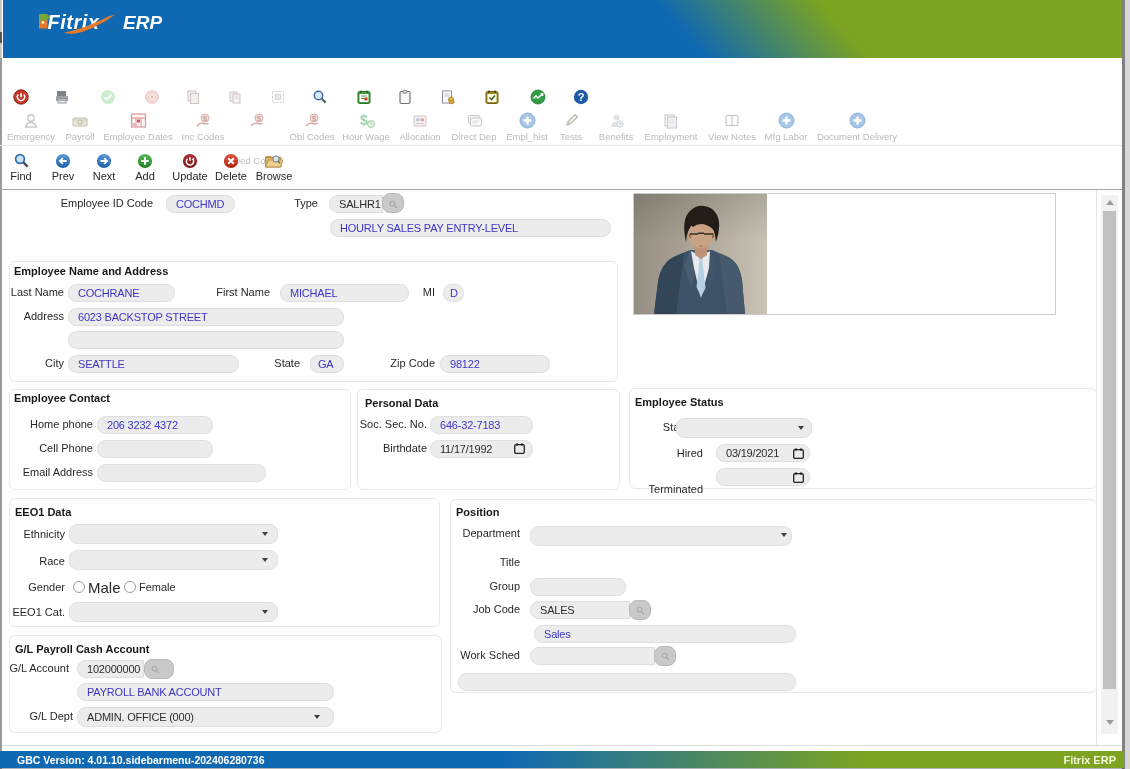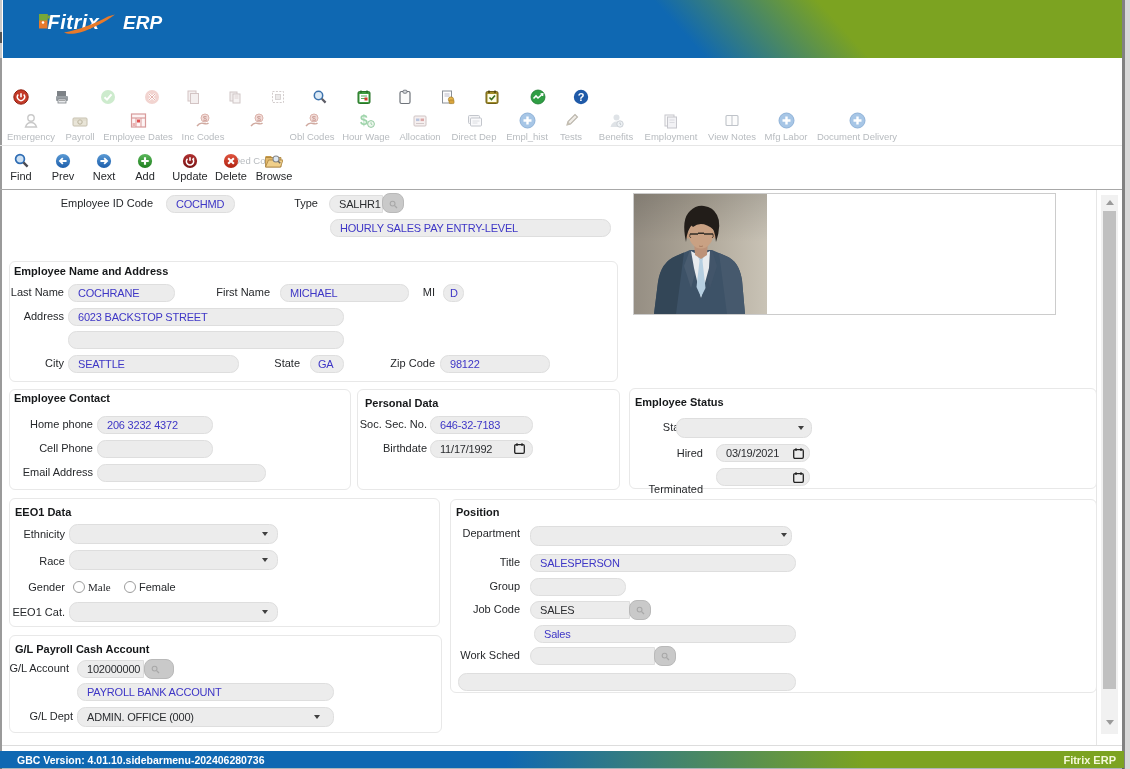--- a/index.html
+++ b/index.html
@@ -406,34 +406,33 @@
   <div class="box" style="left:9px; top:498px; width:431px; height:129px;"></div>
   <div class="bh" style="left:15px; top:506px;">EEO1 Data</div>
   <div class="lbl" style="left:10px; top:526px; width:55px;">Ethnicity</div>
   <div class="inp dk sel" style="left:69px; top:524px; width:209px;"></div>
   <div class="caret" style="left:262px; top:532px;"></div>
   <div class="lbl" style="left:10px; top:553px; width:55px;">Race</div>
   <div class="inp dk sel" style="left:69px; top:550px; width:209px;"></div>
   <div class="caret" style="left:262px; top:558px;"></div>
   <div class="lbl" style="left:10px; top:579px; width:55px;">Gender</div>
   <div class="radio" style="left:73px; top:581px;"></div>
-  <div class="abs" style="left:88px; top:579px; font-size:11px; line-height:17px; color:#26282b;font-family:Liberation Serif, serif;">Male</div>
+  <div class="abs" style="left:88px; top:579px; font-size:15px; line-height:17px; color:#26282b;">Male</div>
   <div class="radio" style="left:124px; top:581px;"></div>
   <div class="abs" style="left:139px; top:579px; font-size:11px; line-height:17px; color:#26282b;">Female</div>
   <div class="lbl" style="left:10px; top:604px; width:55px;">EEO1 Cat.</div>
   <div class="inp dk sel" style="left:69px; top:602px; width:209px;"></div>
   <div class="caret" style="left:262px; top:610px;"></div>
 
   <div class="box" style="left:450px; top:499px; width:647px; height:194px;"></div>
   <div class="bh" style="left:456px; top:506px;">Position</div>
   <div class="lbl" style="left:440px; top:525px; width:80px;">Department</div>
   <div class="inp dk sel" style="left:530px; top:526px; width:262px;"></div>
   <div class="caret" style="left:781px; top:533px;"></div>
   <div class="lbl" style="left:440px; top:554px; width:80px;">Title</div>
-  <div class="inp" style="left:530px; top:554px; width:266px;">SALESPERSON</div>
   <div class="lbl" style="left:440px; top:578px; width:80px;">Group</div>
   <div class="inp dk" style="left:530px; top:578px; width:96px;"></div>
   <div class="lbl" style="left:440px; top:601px; width:80px;">Job Code</div>
   <div class="inp dk" style="left:530px; top:601px; width:100px; border-radius:9px 0 0 9px;">SALES</div>
   <div class="sbtn" style="left:629px; top:599.5px; width:22px; height:20px;">
       <svg width="9" height="9" viewBox="0 0 9 9">
         <circle cx="3.6" cy="3.6" r="2.4" fill="none" stroke="#a8a8a8" stroke-width="1.1"></circle>
         <line x1="5.6" y1="5.6" x2="8" y2="8" stroke="#a8a8a8" stroke-width="1.3"></line>
       </svg>
     </div>

